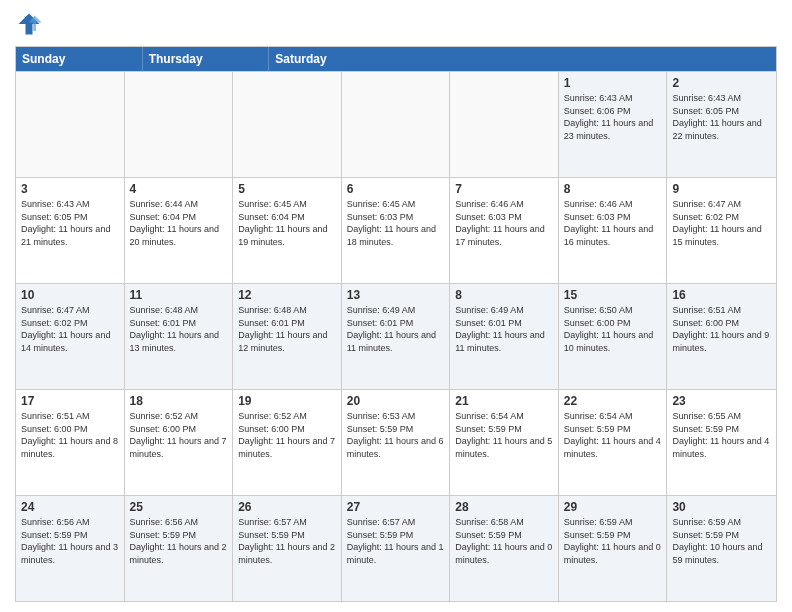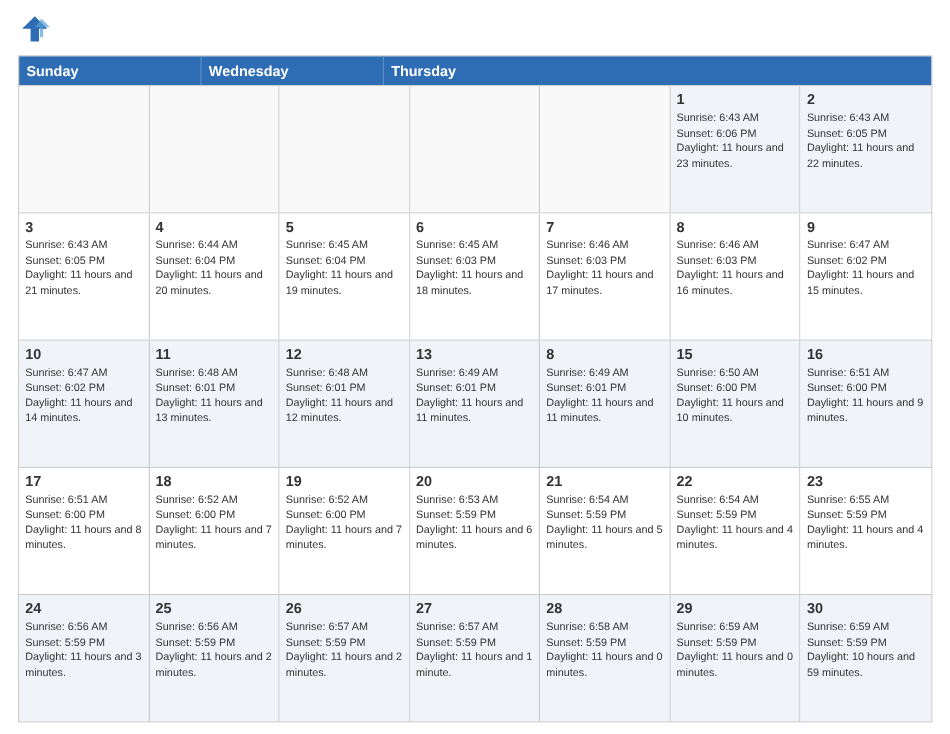--- a/index.html
+++ b/index.html
@@ -51,21 +51,21 @@
       color: #555;
     }
     .calendar {
       flex: 1;
       display: flex;
       flex-direction: column;
       border: 1px solid #ccc;
     }
     .cal-header {
       display: grid;
-      grid-template-columns: repeat(5, 1fr);
+      grid-template-columns: repeat(6, 1fr);
       background: #2e6db4;
     }
     .cal-header-cell {
       color: #fff;
       font-size: 12px;
       font-weight: bold;
       padding: 5px 6px;
       border-right: 1px solid #5a8fc4;
       text-align: left;
     }
@@ -131,22 +131,22 @@
     </div>
     <div class="title-block">
       <div class="month-title"></div>
       <div class="subtitle"></div>
     </div>
   </div>
 
   <div class="calendar">
     <div class="cal-header">
     <div class="cal-header-cell">Sunday</div>
-        <div class="cal-header-cell">Wednesday</div>
         <div class="cal-header-cell">Thursday</div>
+        <div class="cal-header-cell">Saturday</div>
       </div>
     <div class="cal-body">
     <div class="cal-row">
           <div class="cal-cell empty"></div>
           <div class="cal-cell empty"></div>
           <div class="cal-cell empty"></div>
           <div class="cal-cell empty"></div>
           <div class="cal-cell empty"></div>
           <div class="cal-cell alt-row">
             <span class="day-num">1</span>

